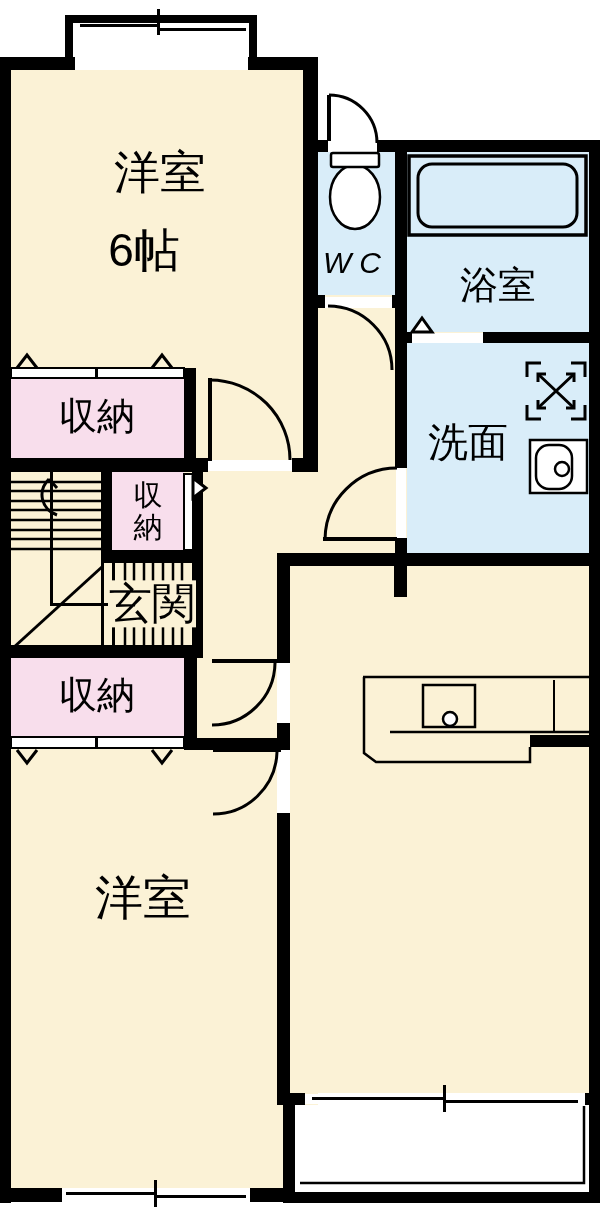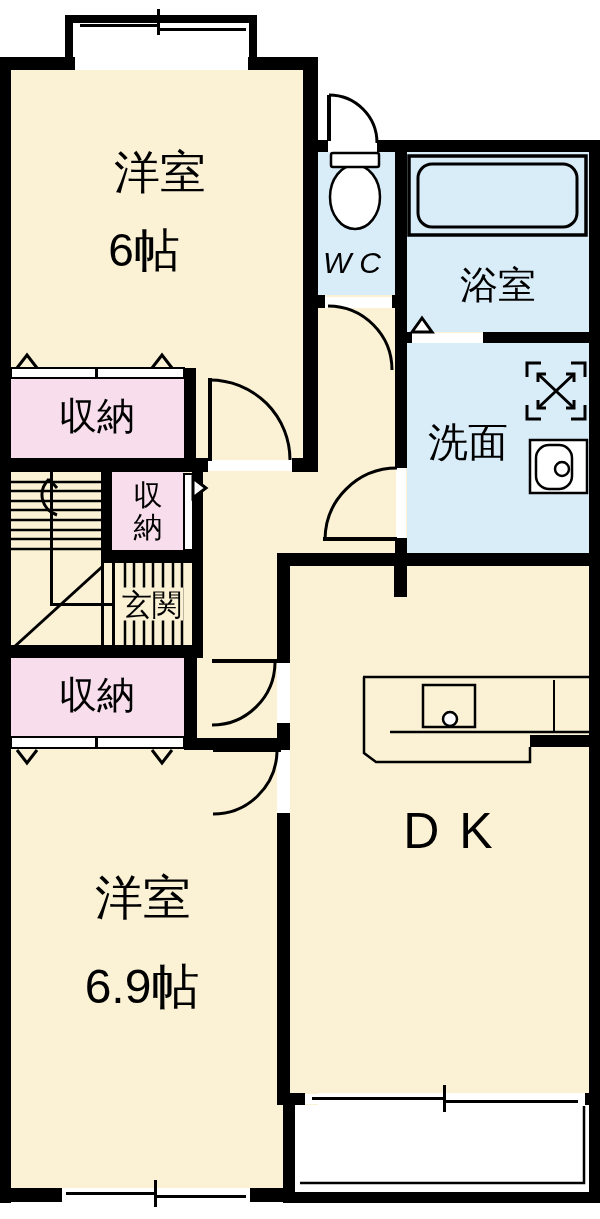--- a/index.html
+++ b/index.html
@@ -192,18 +192,16 @@
     </g>
   </svg>
 
   <div class="lbl" style="left:160px;top:172px;font-size:46px;">洋室</div>
   <div class="lbl" style="left:144px;top:250px;font-size:46px;">6帖</div>
   <div class="lbl" style="left:356px;top:262px;font-size:30px;letter-spacing:8px;font-style:italic;">WC</div>
   <div class="lbl" style="left:468px;top:442px;font-size:40px;">洗面</div>
   <div class="lbl" style="left:498px;top:286px;font-size:38px;">浴室</div>
   <div class="lbl" style="left:97px;top:417px;font-size:38px;">収納</div>
   <div class="lbl wrap2" style="left:148px;top:512px;font-size:29px;">収納</div>
-  <div class="lbl" style="left:152px;top:604px;font-size:30px;background:var(--room,#FBF2D6);padding:0 1px;">玄関</div>
+  <div class="lbl" style="left:152px;top:604px;font-size:43px;background:var(--room,#FBF2D6);padding:0 1px;">玄関</div>
   <div class="lbl" style="left:97px;top:696px;font-size:38px;">収納</div>
-  <div class="lbl" style="left:448px;top:831px;font-size:50px;letter-spacing:20px;padding-left:20px;">DK</div>
   <div class="lbl" style="left:143px;top:898px;font-size:48px;">洋室</div>
-  <div class="lbl" style="left:142px;top:987px;font-size:48px;">6.9帖</div>
 </div>
 
 </body></html>

